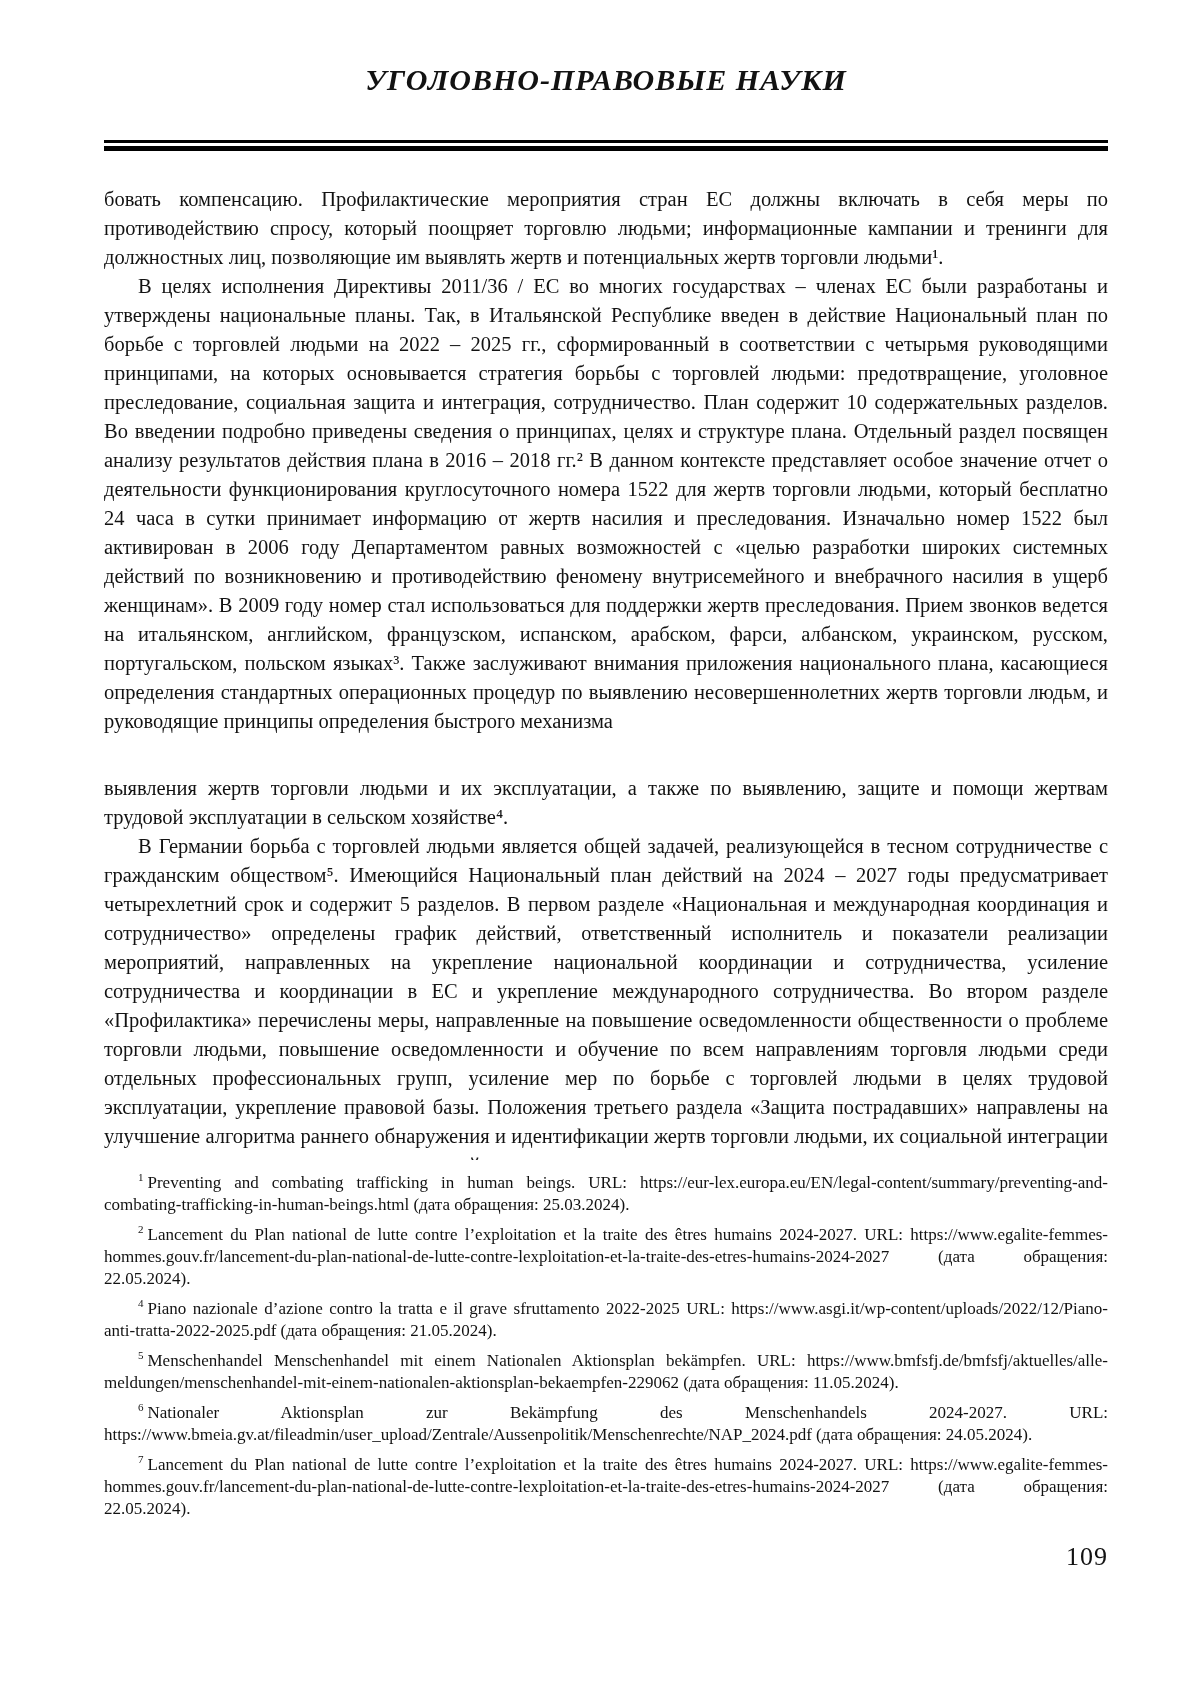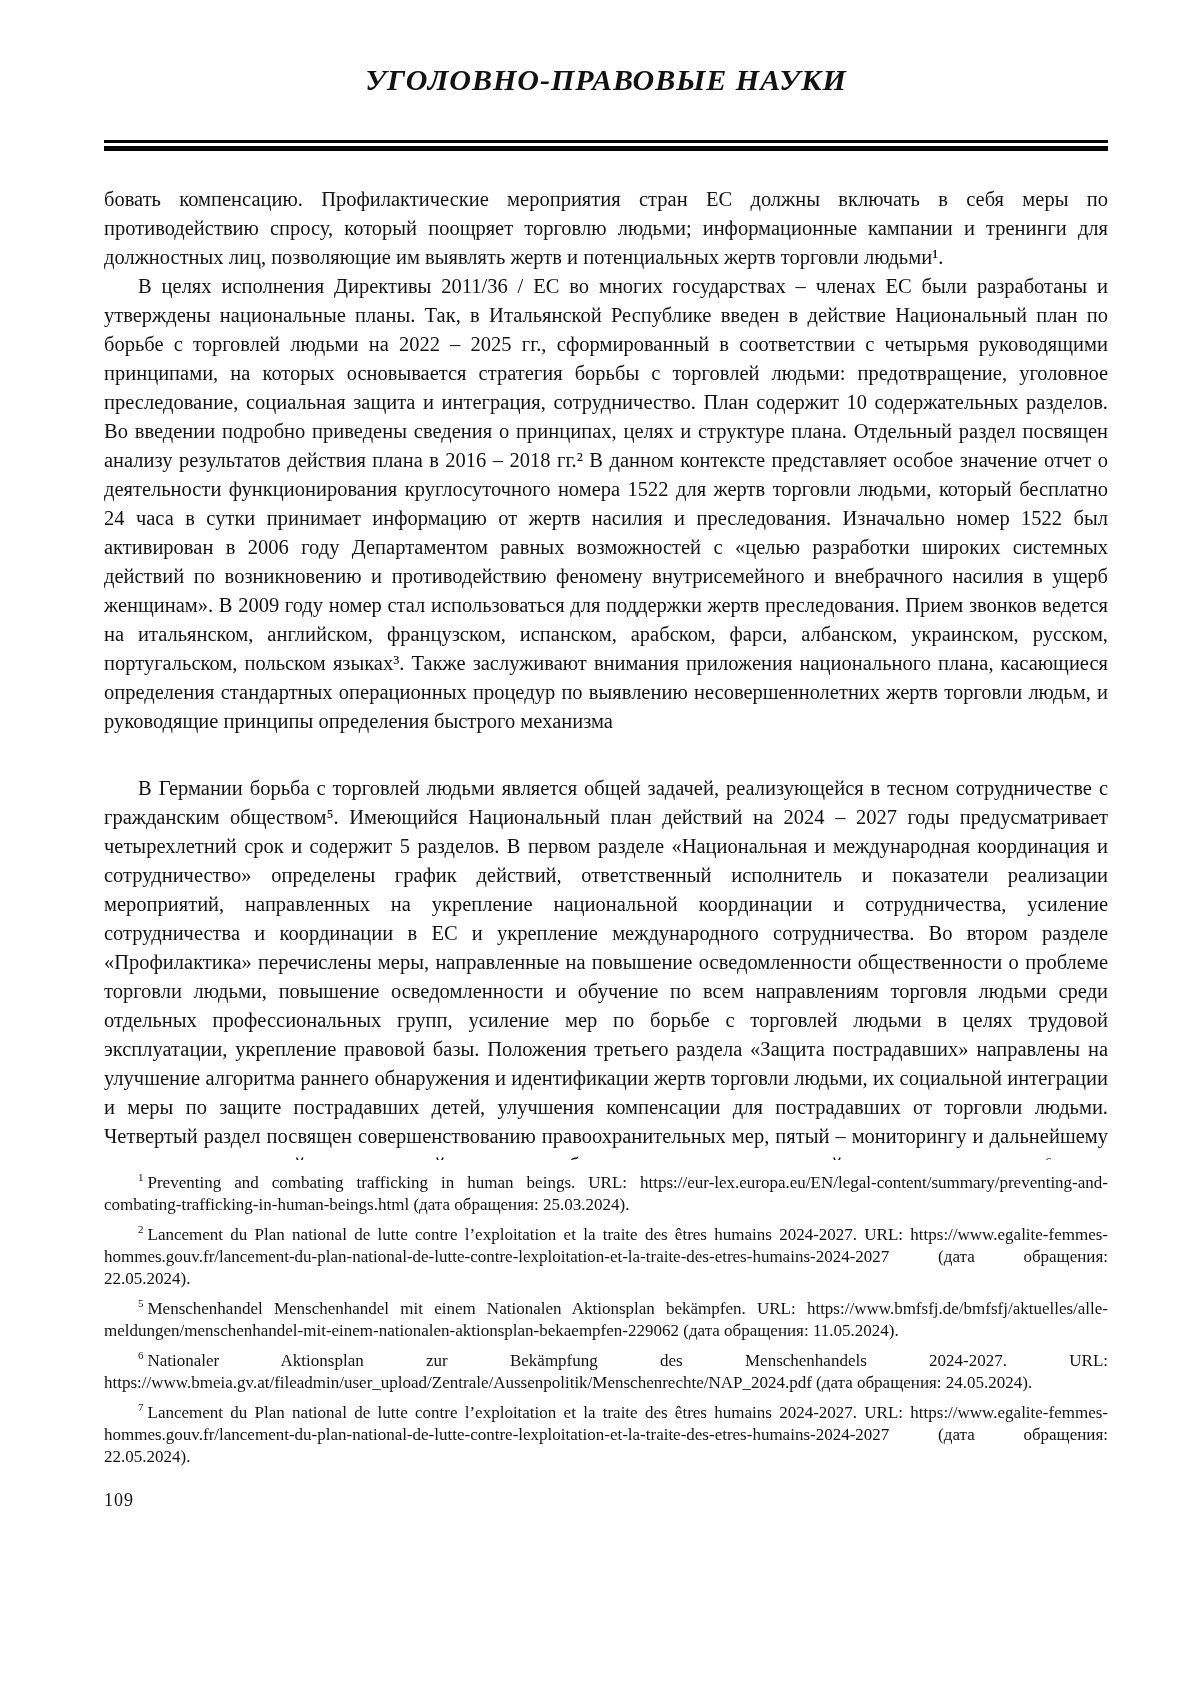--- a/index.html
+++ b/index.html
@@ -52,52 +52,56 @@
   .footnote {
     text-indent: 34px;
     margin-top: 8px;
   }
   .footnote sup {
     font-size: 11px;
     line-height: 0;
     margin-right: 4px;
   }
   .page-number {
-    text-align: left;
+    text-align: right;
     margin-top: 22px;
-    font-size: 18px;
+    font-size: 26px;
     letter-spacing: 1px;
   }
 </style>
 </head>
 <body>
 
 <div class="page">
 
   <div class="header-title">УГОЛОВНО-ПРАВОВЫЕ НАУКИ</div>
   <div class="rule-thin"></div>
   <div class="rule-thick"></div>
 
   <div class="columns">
     <div class="col">
       <p class="noindent">бовать компенсацию. Профилактические мероприятия стран ЕС должны включать в себя меры по противодействию спросу, который поощряет торговлю людьми; информационные кампании и тренинги для должностных лиц, позволяющие им выявлять жертв и потенциальных жертв торговли людьми¹.</p>
       <p class="indent">В целях исполнения Директивы 2011/36 / ЕС во многих государствах – членах ЕС были разработаны и утверждены национальные планы. Так, в Итальянской Республике введен в действие Национальный план по борьбе с торговлей людьми на 2022 – 2025 гг., сформированный в соответствии с четырьмя руководящими принципами, на которых основывается стратегия борьбы с торговлей людьми: предотвращение, уголовное преследование, социальная защита и интеграция, сотрудничество. План содержит 10 содержательных разделов. Во введении подробно приведены сведения о принципах, целях и структуре плана. Отдельный раздел посвящен анализу результатов действия плана в 2016 – 2018 гг.² В данном контексте представляет особое значение отчет о деятельности функционирования круглосуточного номера 1522 для жертв торговли людьми, который бесплатно 24 часа в сутки принимает информацию от жертв насилия и преследования. Изначально номер 1522 был активирован в 2006 году Департаментом равных возможностей с «целью разработки широких системных действий по возникновению и противодействию феномену внутрисемейного и внебрачного насилия в ущерб женщинам». В 2009 году номер стал использоваться для поддержки жертв преследования. Прием звонков ведется на итальянском, английском, французском, испанском, арабском, фарси, албанском, украинском, русском, португальском, польском языках³. Также заслуживают внимания приложения национального плана, касающиеся определения стандартных операционных процедур по выявлению несовершеннолетних жертв торговли людьм, и руководящие принципы определения быстрого механизма</p>
     </div>
     <div class="col">
+      <p class="noindent">выявления жертв торговли людьми и их эксплуатации, а также по выявлению, защите и помощи жертвам трудовой эксплуатации в сельском хозяйстве⁴.</p>
       <p class="indent">В Германии борьба с торговлей людьми является общей задачей, реализующейся в тесном сотрудничестве с гражданским обществом⁵. Имеющийся Национальный план действий на 2024 – 2027 годы предусматривает четырехлетний срок и содержит 5 разделов. В первом разделе «Национальная и международная координация и сотрудничество» определены график действий, ответственный исполнитель и показатели реализации мероприятий, направленных на укрепление национальной координации и сотрудничества, усиление сотрудничества и координации в ЕС и укрепление международного сотрудничества. Во втором разделе «Профилактика» перечислены меры, направленные на повышение осведомленности общественности о проблеме торговли людьми, повышение осведомленности и обучение по всем направлениям торговля людьми среди отдельных профессиональных групп, усиление мер по борьбе с торговлей людьми в целях трудовой эксплуатации, укрепление правовой базы. Положения третьего раздела «Защита пострадавших» направлены на улучшение алгоритма раннего обнаружения и идентификации жертв торговли людьми, их социальной интеграции и меры по защите пострадавших детей, улучшения компенсации для пострадавших от торговли людьми. Четвертый раздел посвящен совершенствованию правоохранительных мер, пятый – мониторингу и дальнейшему развитию комплексной статистической отчетности, обзору и оценке мер противодействия торговле людьми⁶.</p>
 
     </div>
   </div>
 
   <div class="footnotes">
     <div class="footnote">
       <sup>1</sup><span>Preventing and combating trafficking in human beings. URL: https://eur-lex.europa.eu/EN/legal-content/summary/preventing-and-combating-trafficking-in-human-beings.html (дата обращения: 25.03.2024).</span>
     </div>
     <div class="footnote">
       <sup>2</sup><span>Lancement du Plan national de lutte contre l’exploitation et la traite des êtres humains 2024-2027. URL: https://www.egalite-femmes-hommes.gouv.fr/lancement-du-plan-national-de-lutte-contre-lexploitation-et-la-traite-des-etres-humains-2024-2027 (дата обращения: 22.05.2024).</span>
+    </div>
+    <div class="footnote">
+      <sup>4</sup><span>Piano nazionale d’azione contro la tratta e il grave sfruttamento 2022-2025 URL: https://www.asgi.it/wp-content/uploads/2022/12/Piano-anti-tratta-2022-2025.pdf (дата обращения: 21.05.2024).</span>
     </div>
     <div class="footnote">
       <sup>5</sup><span>Menschenhandel Menschenhandel mit einem Nationalen Aktionsplan bekämpfen. URL: https://www.bmfsfj.de/bmfsfj/aktuelles/alle-meldungen/menschenhandel-mit-einem-nationalen-aktionsplan-bekaempfen-229062 (дата обращения: 11.05.2024).</span>
     </div>
     <div class="footnote">
       <sup>6</sup><span>Nationaler Aktionsplan zur Bekämpfung des Menschenhandels 2024-2027. URL: https://www.bmeia.gv.at/fileadmin/user_upload/Zentrale/Aussenpolitik/Menschenrechte/NAP_2024.pdf (дата обращения: 24.05.2024).</span>
     </div>
     <div class="footnote">
       <sup>7</sup><span>Lancement du Plan national de lutte contre l’exploitation et la traite des êtres humains 2024-2027. URL: https://www.egalite-femmes-hommes.gouv.fr/lancement-du-plan-national-de-lutte-contre-lexploitation-et-la-traite-des-etres-humains-2024-2027 (дата обращения: 22.05.2024).</span>
     </div>

